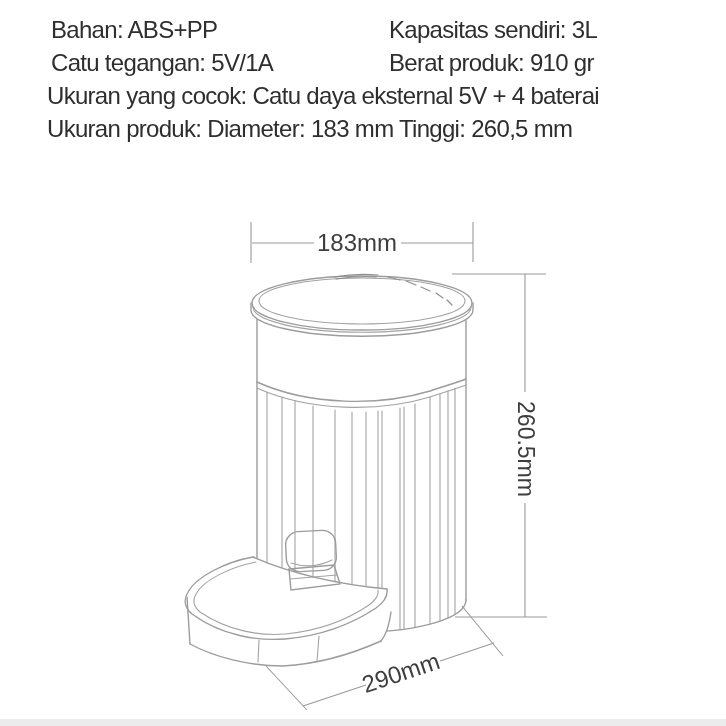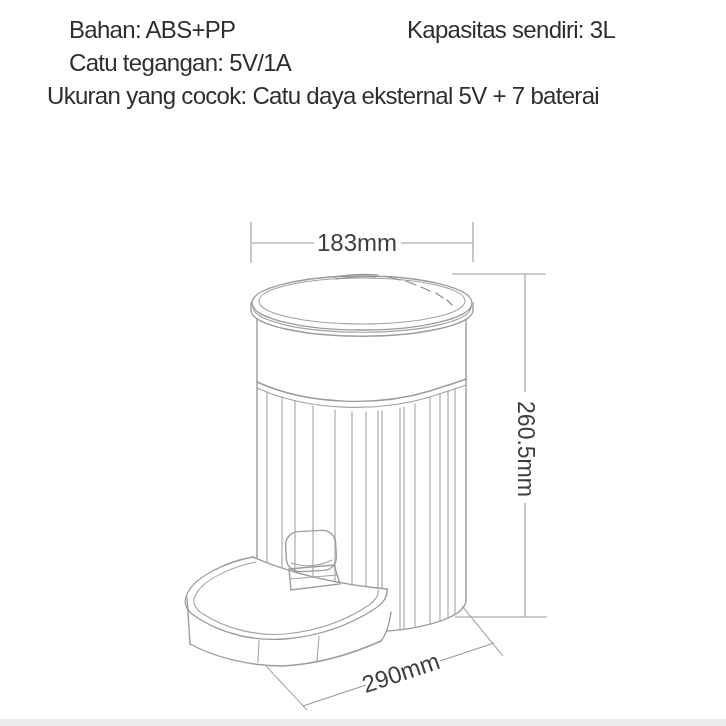--- a/index.html
+++ b/index.html
@@ -14,21 +14,21 @@
   .specs {
     position: absolute;
     left: 0; top: 13px;
     width: 726px;
     color: #2e2e2e;
     font-size: 24px;
     line-height: 33px;
     letter-spacing: -0.7px;
     white-space: nowrap;
   }
-  .spec-row { display: flex; padding-left: 69px; }
+  .spec-row { display: flex; padding-left: 51px; }
   .spec-row .cell-left { width: 338px; }
   .spec-line { padding-left: 47px; }
   .diagram-layer { position: absolute; left: 0; top: 0; width: 726px; height: 726px; }
   .dim-label {
     position: absolute;
     color: #3e3e3e;
     font-size: 24px;
     text-align: center;
     letter-spacing: 0px;
     white-space: nowrap;
@@ -53,22 +53,24 @@
 
 <div class="page">
 
   <div class="specs">
     <div class="spec-row">
       <div class="cell-left">Bahan: ABS+PP</div>
       <div class="cell-right">Kapasitas sendiri: 3L</div>
     </div>
     <div class="spec-row">
       <div class="cell-left">Catu tegangan: 5V/1A</div>
+      <div class="cell-right">Berat produk: 910 gr</div>
     </div>
-    <div class="spec-line">Ukuran yang cocok: Catu daya eksternal 5V + 7 baterai</div>
+    <div class="spec-line">Ukuran yang cocok: Catu daya eksternal 5V + 4 baterai</div>
+    <div class="spec-line">Ukuran produk: Diameter: 183 mm Tinggi: 260,5 mm</div>
   </div>
 
   <div class="diagram-layer">
     <svg width="726" height="726" viewBox="0 0 726 726">
 
       <g>
         <path class="fillw" d="M257 310 L257 600 A104.5 32 0 0 0 466 600 L466 310 Z"></path>
         <line class="ln" x1="257" y1="318" x2="257" y2="600"></line>
         <line class="ln" x1="466" y1="318" x2="466" y2="600"></line>
 

